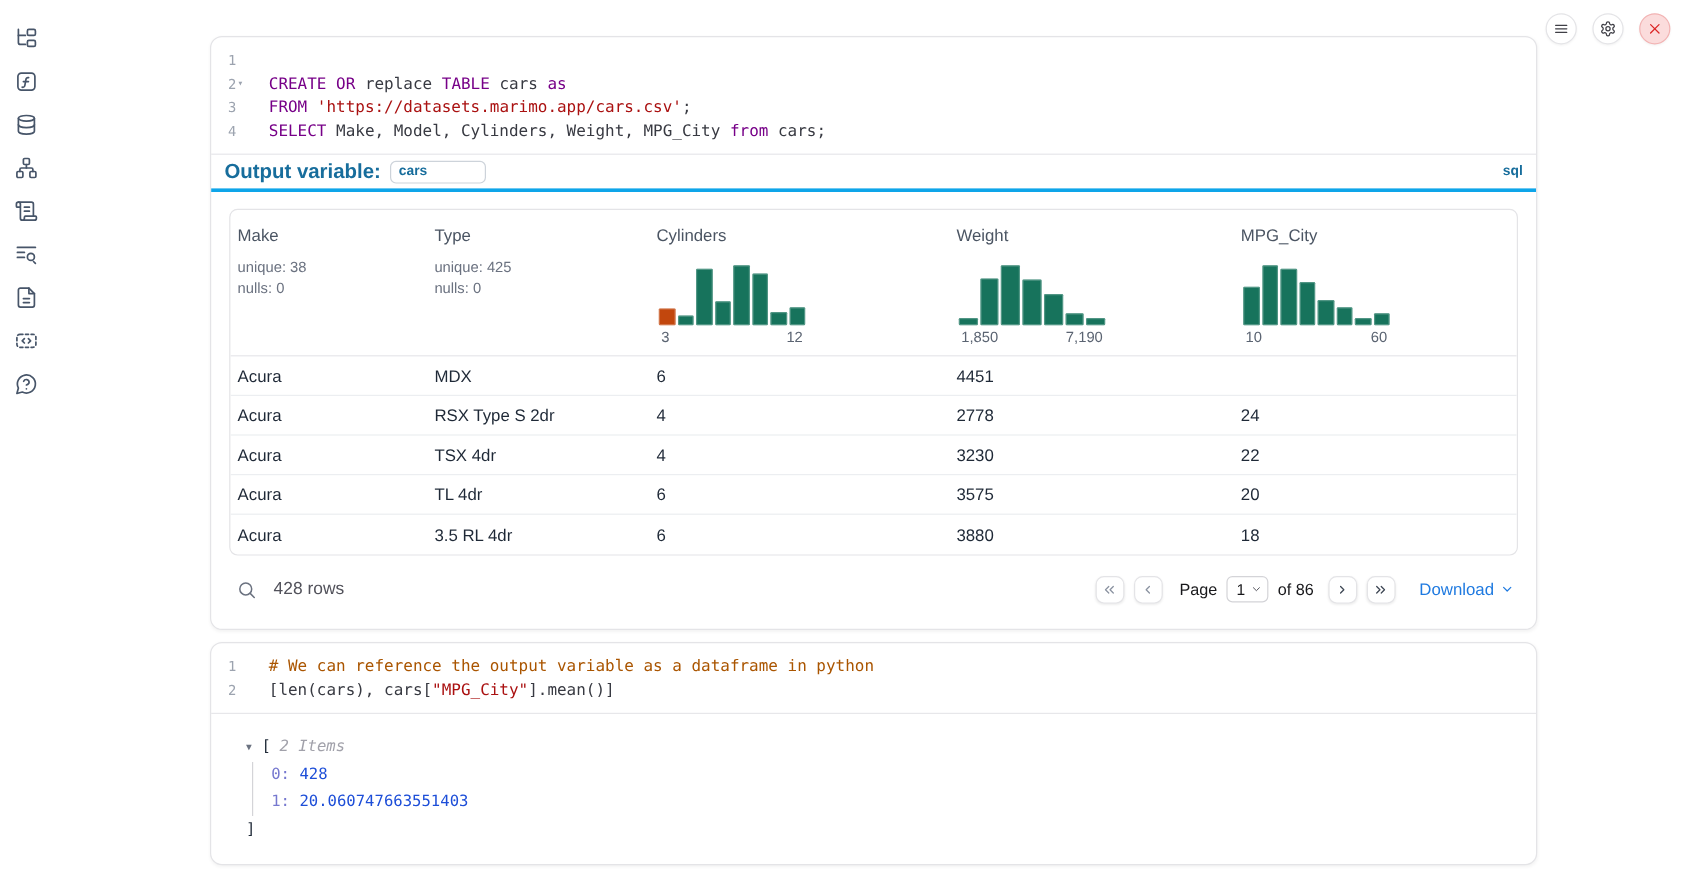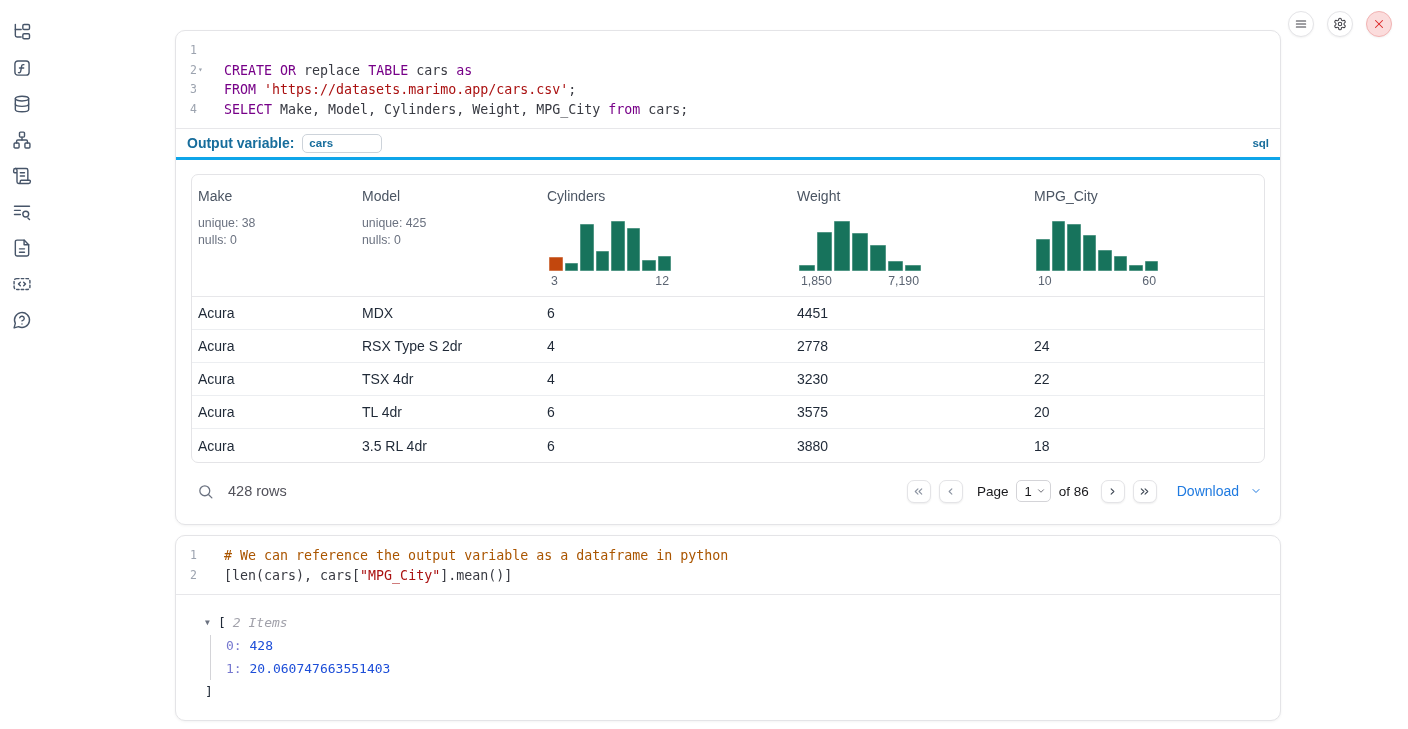--- a/index.html
+++ b/index.html
@@ -39,21 +39,21 @@
     align-items:center; padding-right:2px; }
   .lnum { color:#9ca3af; font-size:11.5px; font-family:"DejaVu Sans Mono", monospace; }
   .fold { width:10px; color:#9ca3af; font-size:8px; line-height:8px; margin-left:1px; }
   .code-text { padding-left:14px; color:#383a42; }
   .tok-kw  { color:var(--kw,#770088); }
   .tok-str { color:var(--str,#aa1111); }
   .tok-com { color:var(--com,#aa5500); }
 
   .outvar-row { height:29px; border-top:1px solid #e7e7ea; display:flex;
     align-items:center; padding:0 11px; }
-  .outvar-label { font-size:14px; font-weight:bold; color:var(--accent,#176d9c); }
+  .outvar-label { font-size:17px; font-weight:bold; color:var(--accent,#176d9c); }
   .outvar-input { width:80px; height:19px; margin-left:8px; border:1px solid #cdd3da;
     border-radius:5px; padding:0 6px; font-size:11.5px; font-weight:bold;
     color:var(--accent,#176d9c); font-family:"Liberation Sans", sans-serif; outline:none; }
   .lang-badge { margin-left:auto; font-size:11.5px; font-weight:bold;
     color:var(--accent,#176d9c); cursor:pointer; }
 
   .output-region { border-top:3px solid #0ea5e9; padding:14px 15px 14px 15px; }
 
   
   .table-box { border:1px solid #e4e4e7; border-radius:7px; overflow:hidden; }
@@ -88,21 +88,21 @@
     stroke-linecap:round; stroke-linejoin:round; }
   .pg-btn.dim svg { stroke:#8b93a1; }
   .pg-btn.act svg { stroke:#3f4855; }
   .pg-label { font-size:13.5px; color:#18181b; margin-left:6px; }
   .page-select { height:22px; min-width:34px; border:1px solid #d4d4d8; border-radius:5px;
     display:flex; align-items:center; padding:0 4px 0 7px; gap:4px; font-size:13px;
     color:#18181b; cursor:pointer; background:#fff; }
   .page-select svg { width:10px; height:10px; fill:none; stroke:#52525b; stroke-width:2;
     stroke-linecap:round; stroke-linejoin:round; }
   .pg-total { font-size:13.5px; color:#18181b; margin-right:4px; }
-  .download { margin-left:12px; display:flex; align-items:center; gap:11px;
+  .download { margin-left:12px; display:flex; align-items:center; gap:5px;
     color:var(--link,#1f7ae0); font-size:14px; font-weight:500; cursor:pointer; }
   .download svg { width:12px; height:12px; fill:none; stroke:var(--link,#1f7ae0);
     stroke-width:2; stroke-linecap:round; stroke-linejoin:round; }
 
   
   .py-output { border-top:1px solid #e7e7ea; padding:17px 15px 18px 15px;
     font-family:"DejaVu Sans Mono", monospace; font-size:13px; color:#1f2937; }
   .tree { padding-left:14px; }
   .tree-head { display:flex; align-items:center; line-height:21px; }
   .tree-chevron { width:13px; color:#6b7280; font-size:8px; cursor:pointer; }
@@ -231,21 +231,21 @@
     <div class="table-box">
       <div class="t-head">
         <div class="th">
           <div class="th-name">Make</div>
           <div class="th-stats">
             <div>unique: 38</div>
             <div>nulls: 0</div>
           </div>
         </div>
         <div class="th">
-          <div class="th-name">Model</div>
+          <div class="th-name">Type</div>
           <div class="th-stats">
             <div>unique: 425</div>
             <div>nulls: 0</div>
           </div>
         </div>
         <div class="th">
           <div class="th-name">Cylinders</div>
           <div class="hist">
             <div class="hist-bars">
                 <div class="hist-bar hl" style="height: 28%;"></div>

